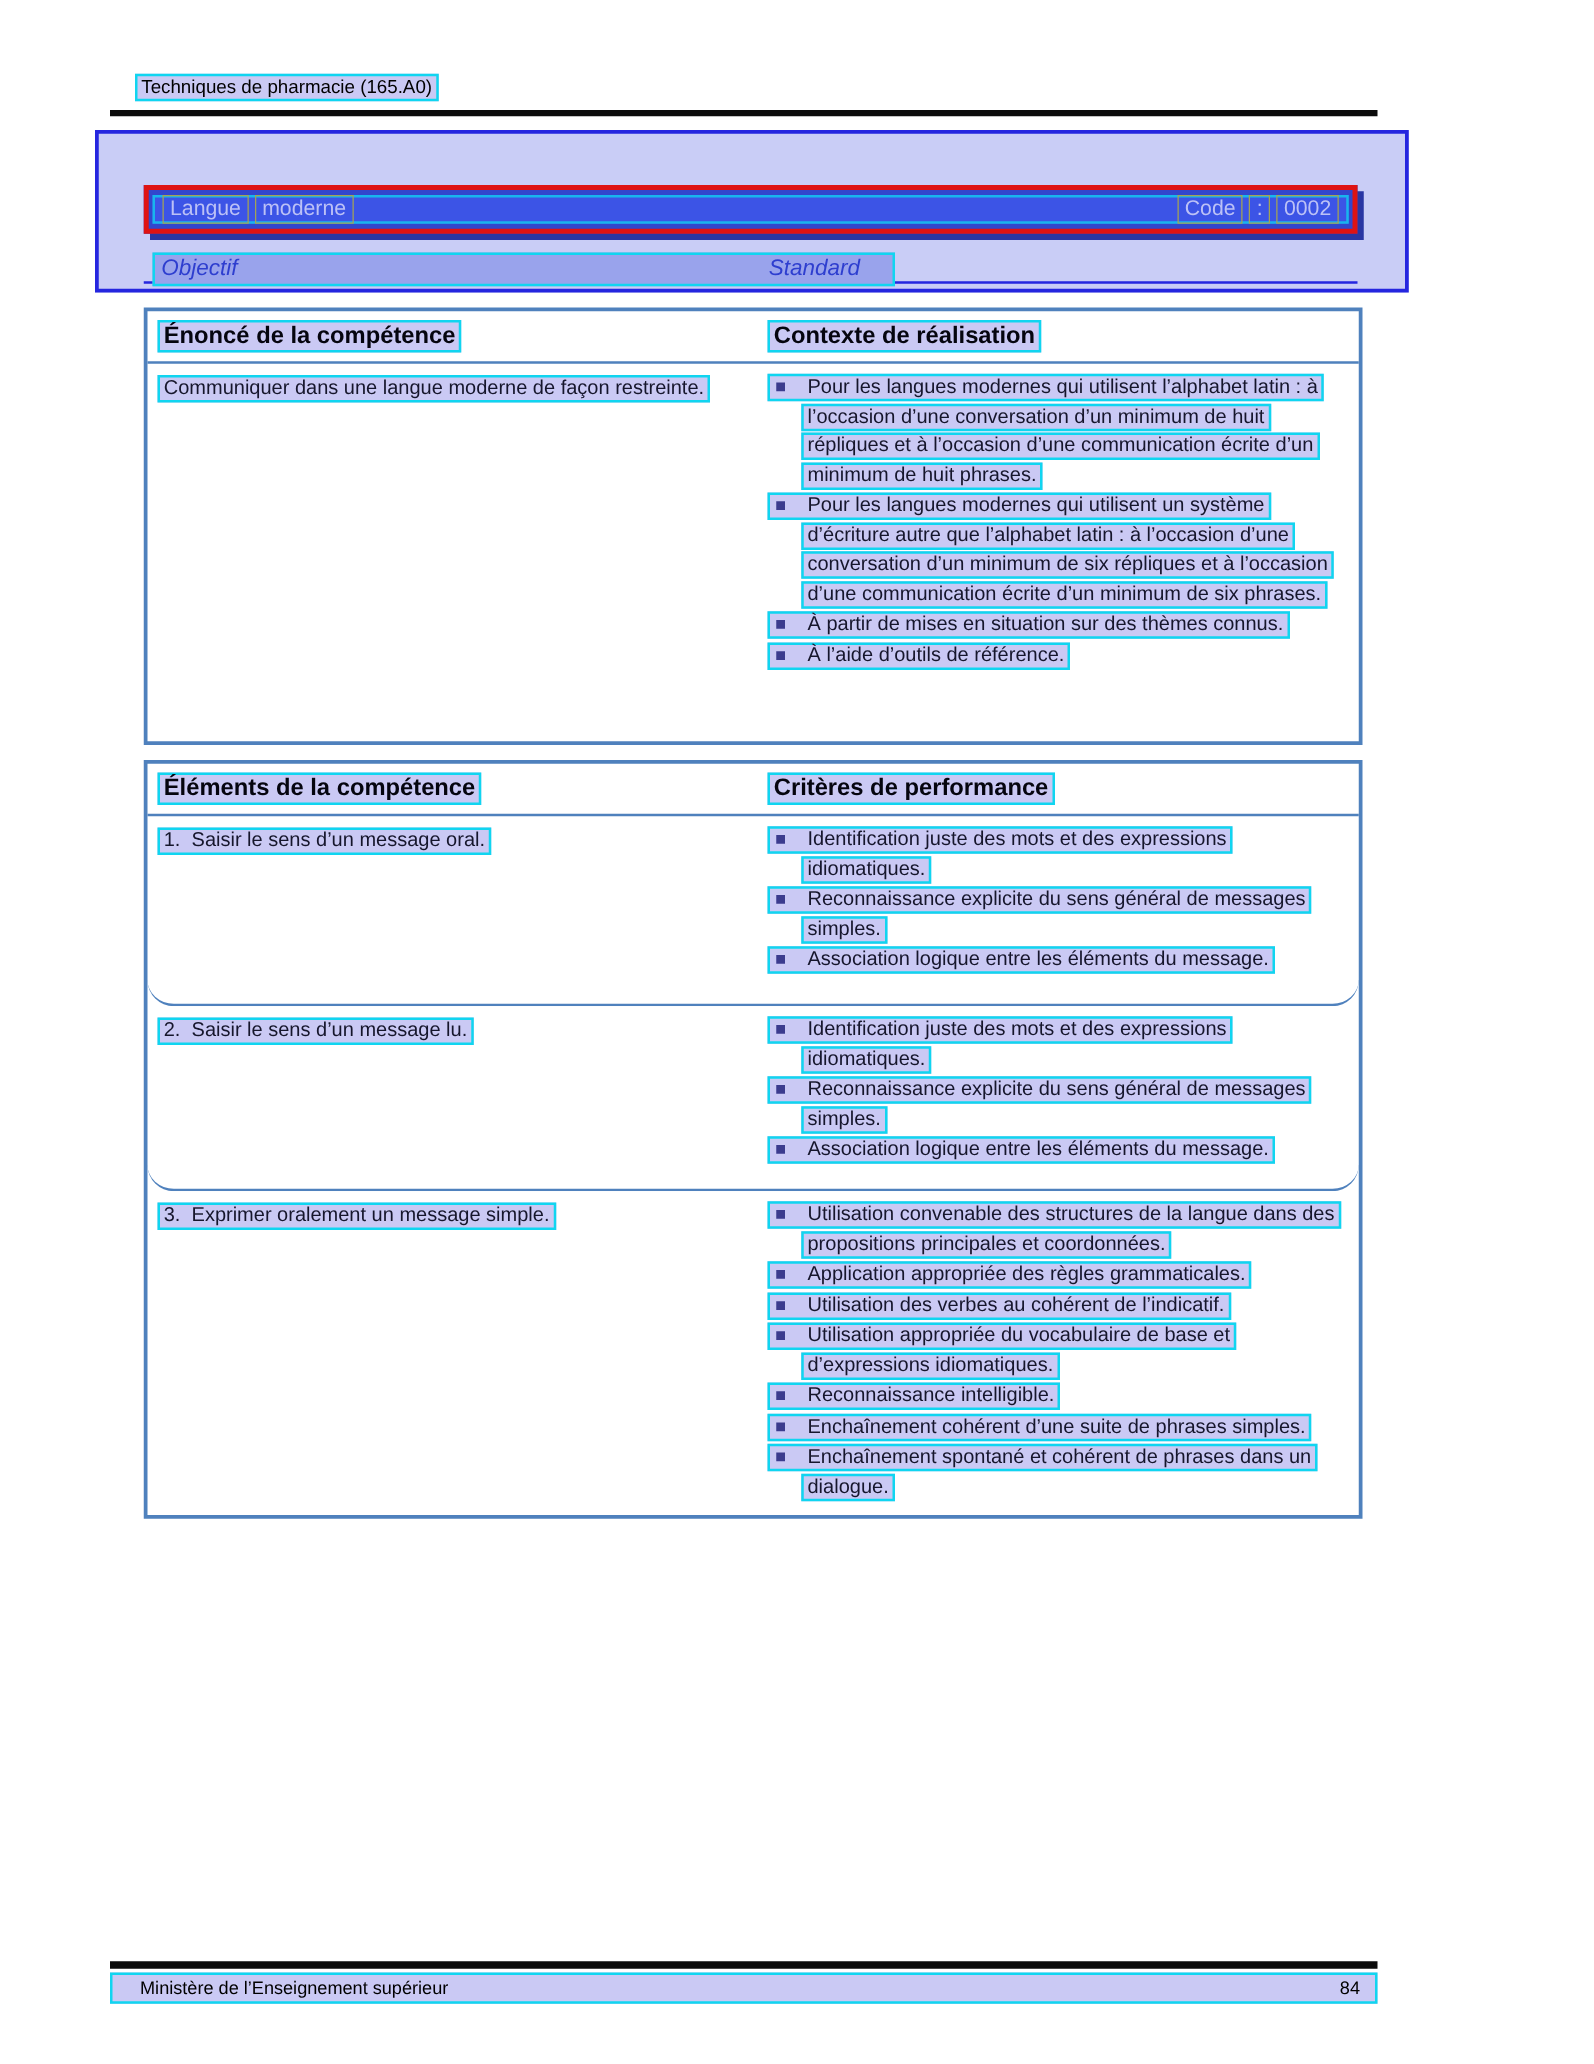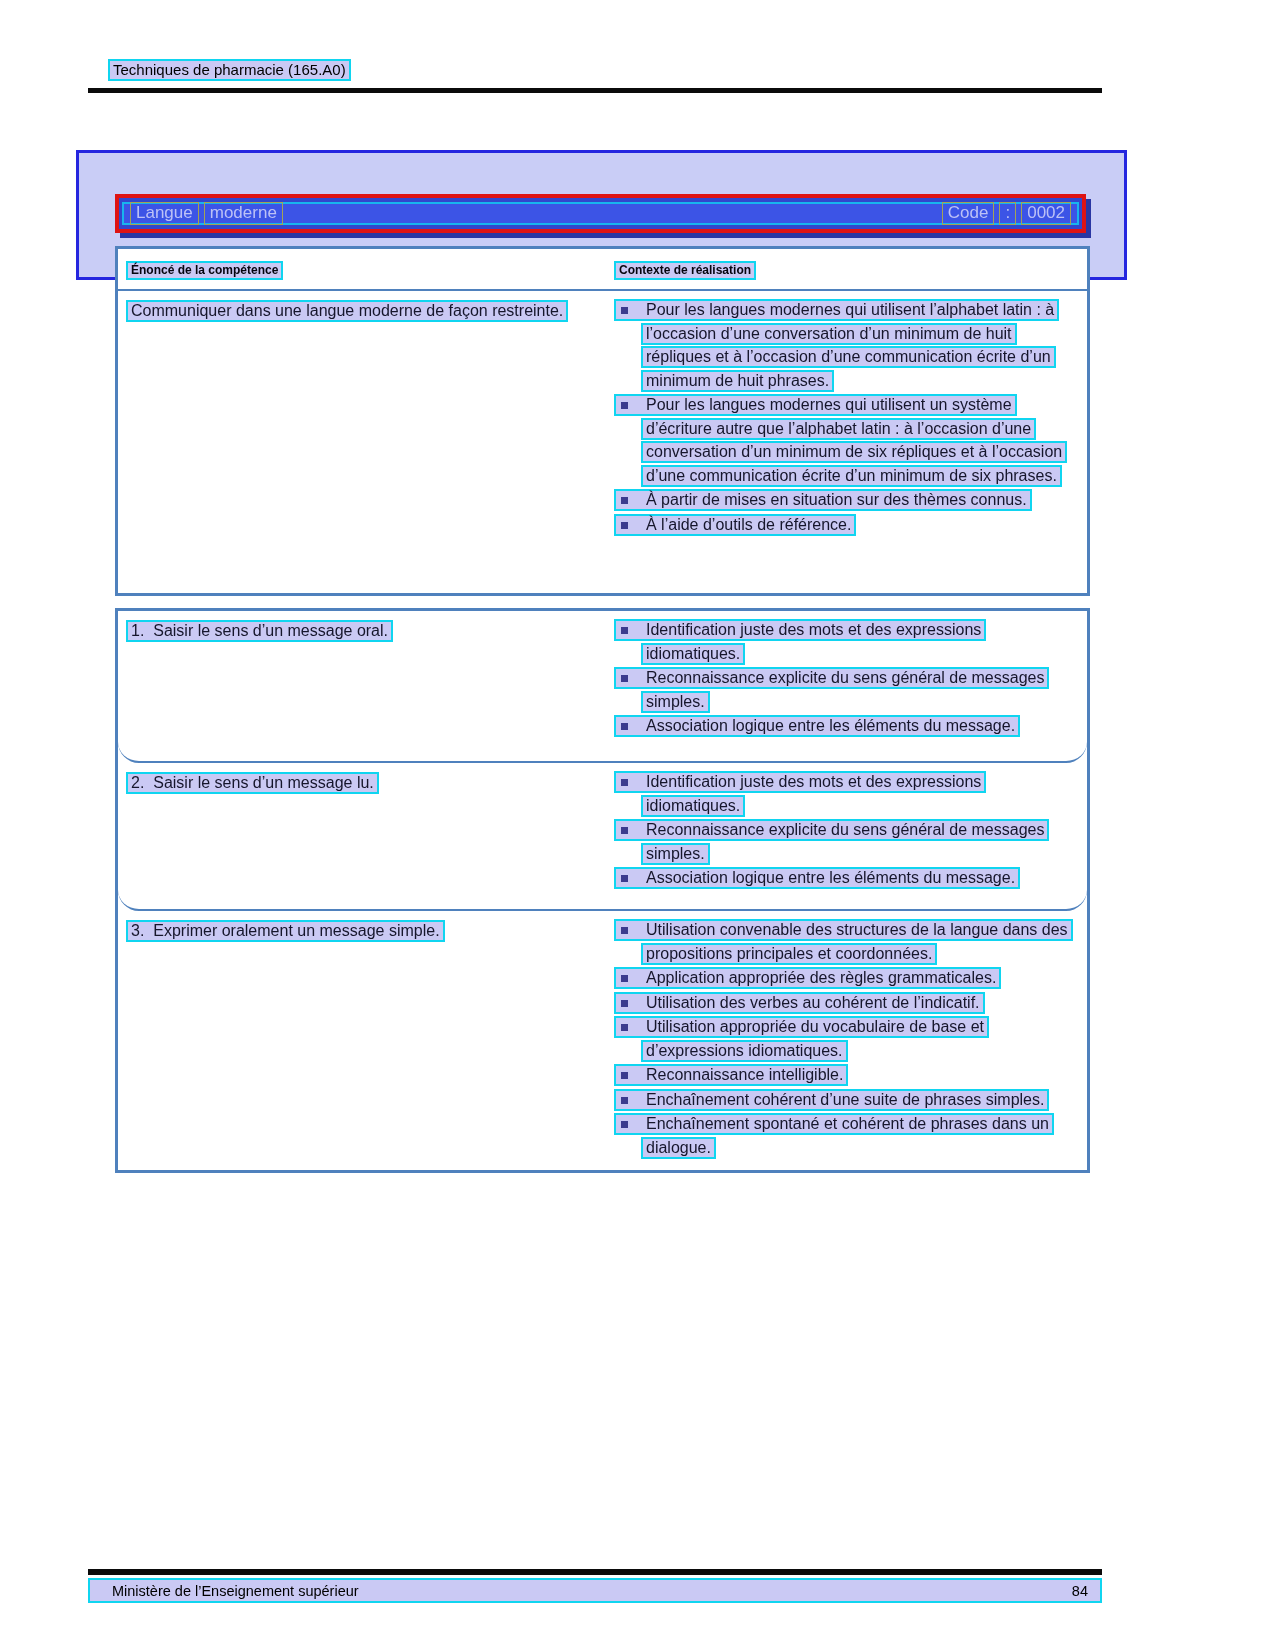--- a/index.html
+++ b/index.html
@@ -15,21 +15,21 @@
     box-decoration-break:clone;
     -webkit-box-decoration-break:clone;
   }
   
   .doc-header { position:absolute; left:108px; top:61px; font-size:15px; color:#000000; }
   .rule-top { position:absolute; left:88px; top:88px; width:1014px; height:5px; background:#0b0b0b; }
 
   
   .panel {
     position:absolute; left:76px; top:104px; width:1051px; height:130px;
-    background:#c9cdf6; border:3px solid #2526df; box-sizing:border-box;margin-top:46px;
+    background:#c9cdf6; border:3px solid #2526df; box-sizing:border-box;
   }
   .banner {
     position:absolute; left:36px; top:41px; width:971px; height:39px;
     border:4px solid #de1313; background:#3246cd; box-sizing:border-box;
     box-shadow:5px 5px 0 #2936a3;
   }
   .banner-strip {
     position:absolute; left:3px; right:3px; top:4px; bottom:4px;
     border:2px solid #18b5ee; background:#3c54e6;
     display:flex; align-items:center; justify-content:space-between;
@@ -58,21 +58,21 @@
   .tbl {
     position:absolute; left:115px; width:975px;
     border:3px solid #4f81bd; box-sizing:border-box; background:#ffffff;
     color:#16162c;
   }
   .tbl1 { top:246px; height:350px; }
   .tbl2 { top:608px; }
   .thead { display:flex; height:40px; border-bottom:2px solid #4f81bd; align-items:center; }
   .th-l { width:487px; padding-left:8px; box-sizing:border-box; }
   .th-r { flex:1; padding-left:9px; }
-  .th-txt { font-weight:bold; font-size:12px; color:#05050f; }
+  .th-txt { font-weight:bold; font-size:19px; color:#05050f; }
 
   .trow { display:flex; box-sizing:border-box; }
   .row-sep { border-bottom:2px solid #4f81bd;border-radius:21px; }
   .cell-l {
     width:487px; box-sizing:border-box; padding:8px 14px 0 8px;
     font-size:16px; line-height:23.5px;
   }
   .cell-r { flex:1; box-sizing:border-box; padding:7px 6px 0 0; font-size:16px; line-height:23.5px; }
   .blist { list-style:none; margin:0; padding:0 4px 0 9px; }
   .blist li { padding-left:27px; text-indent:-27px; margin:0 0 1px 0; }
@@ -142,20 +142,28 @@
           <li><span class="hl b">Pour les langues modernes qui utilisent l’alphabet latin : à l’occasion d’une conversation d’un minimum de huit répliques et à l’occasion d’une communication écrite d’un minimum de huit phrases.</span></li>
           <li><span class="hl b">Pour les langues modernes qui utilisent un système d’écriture autre que l’alphabet latin : à l’occasion d’une conversation d’un minimum de six répliques et à l’occasion d’une communication écrite d’un minimum de six phrases.</span></li>
           <li><span class="hl b">À partir de mises en situation sur des thèmes connus.</span></li>
           <li><span class="hl b">À l’aide d’outils de référence.</span></li>
         </ul>
       </div>
     </div>
   </div>
 
   <div class="tbl tbl2">
+    <div class="thead">
+      <div class="th-l">
+        <span class="hl th-txt">Éléments de la compétence</span>
+      </div>
+      <div class="th-r">
+        <span class="hl th-txt">Critères de performance</span>
+      </div>
+    </div>
 
     <div class="trow row-sep r1">
       <div class="cell-l">
         <span class="hl">1.&nbsp; Saisir le sens d’un message oral.</span>
       </div>
       <div class="cell-r">
         <ul class="blist">
           <li><span class="hl b">Identification juste des mots et des expressions idiomatiques.</span></li>
           <li><span class="hl b">Reconnaissance explicite du sens général de messages simples.</span></li>
           <li><span class="hl b">Association logique entre les éléments du message.</span></li>

